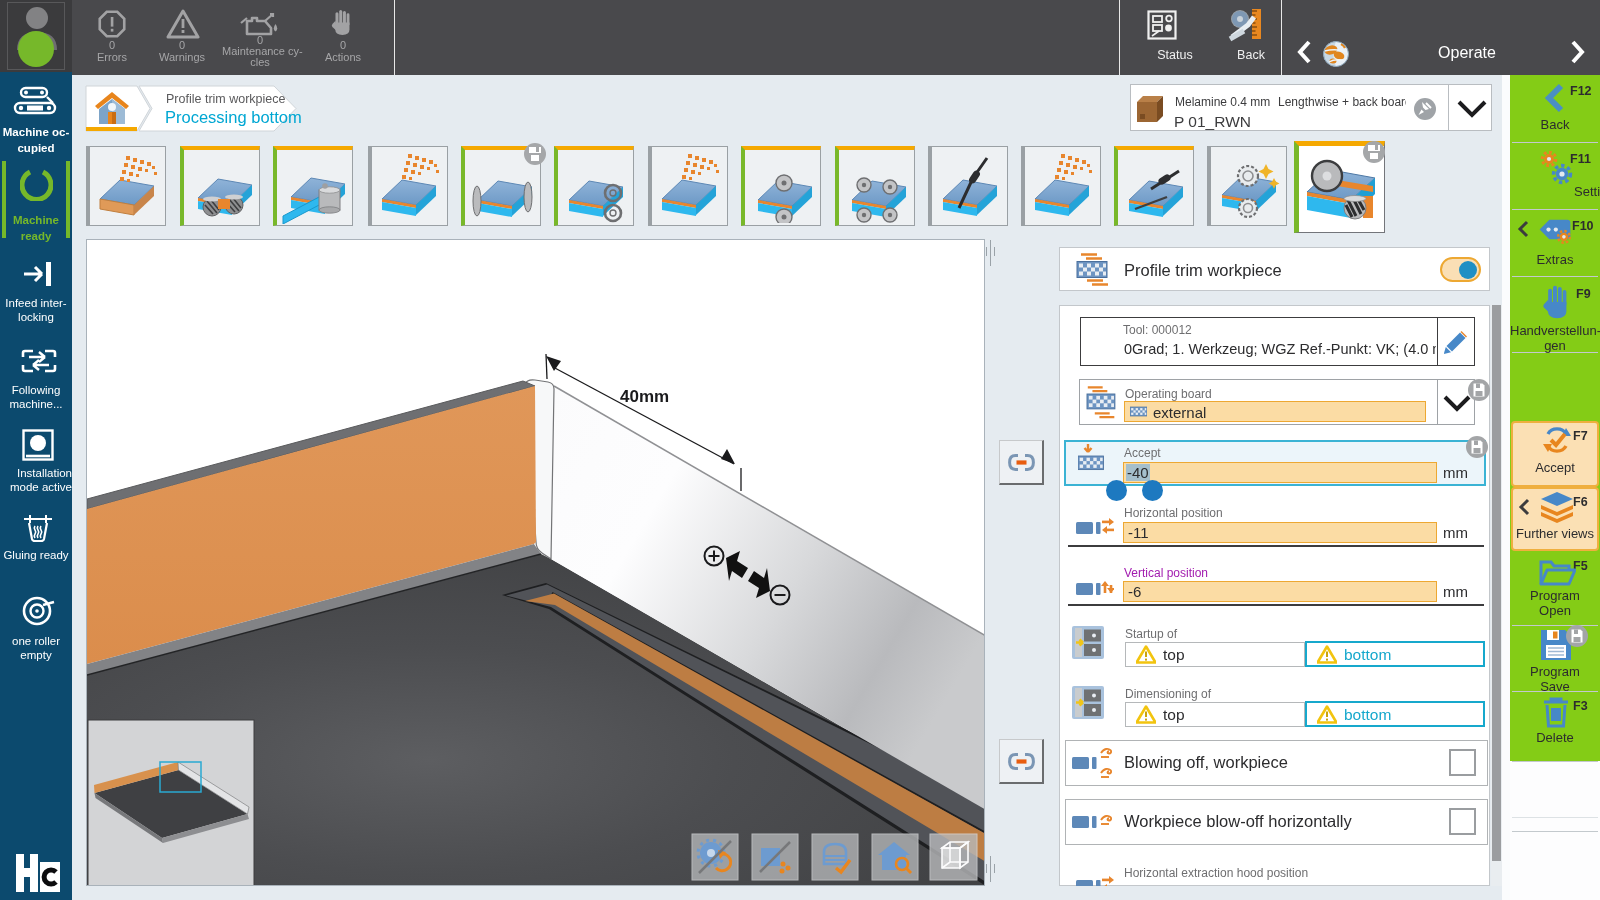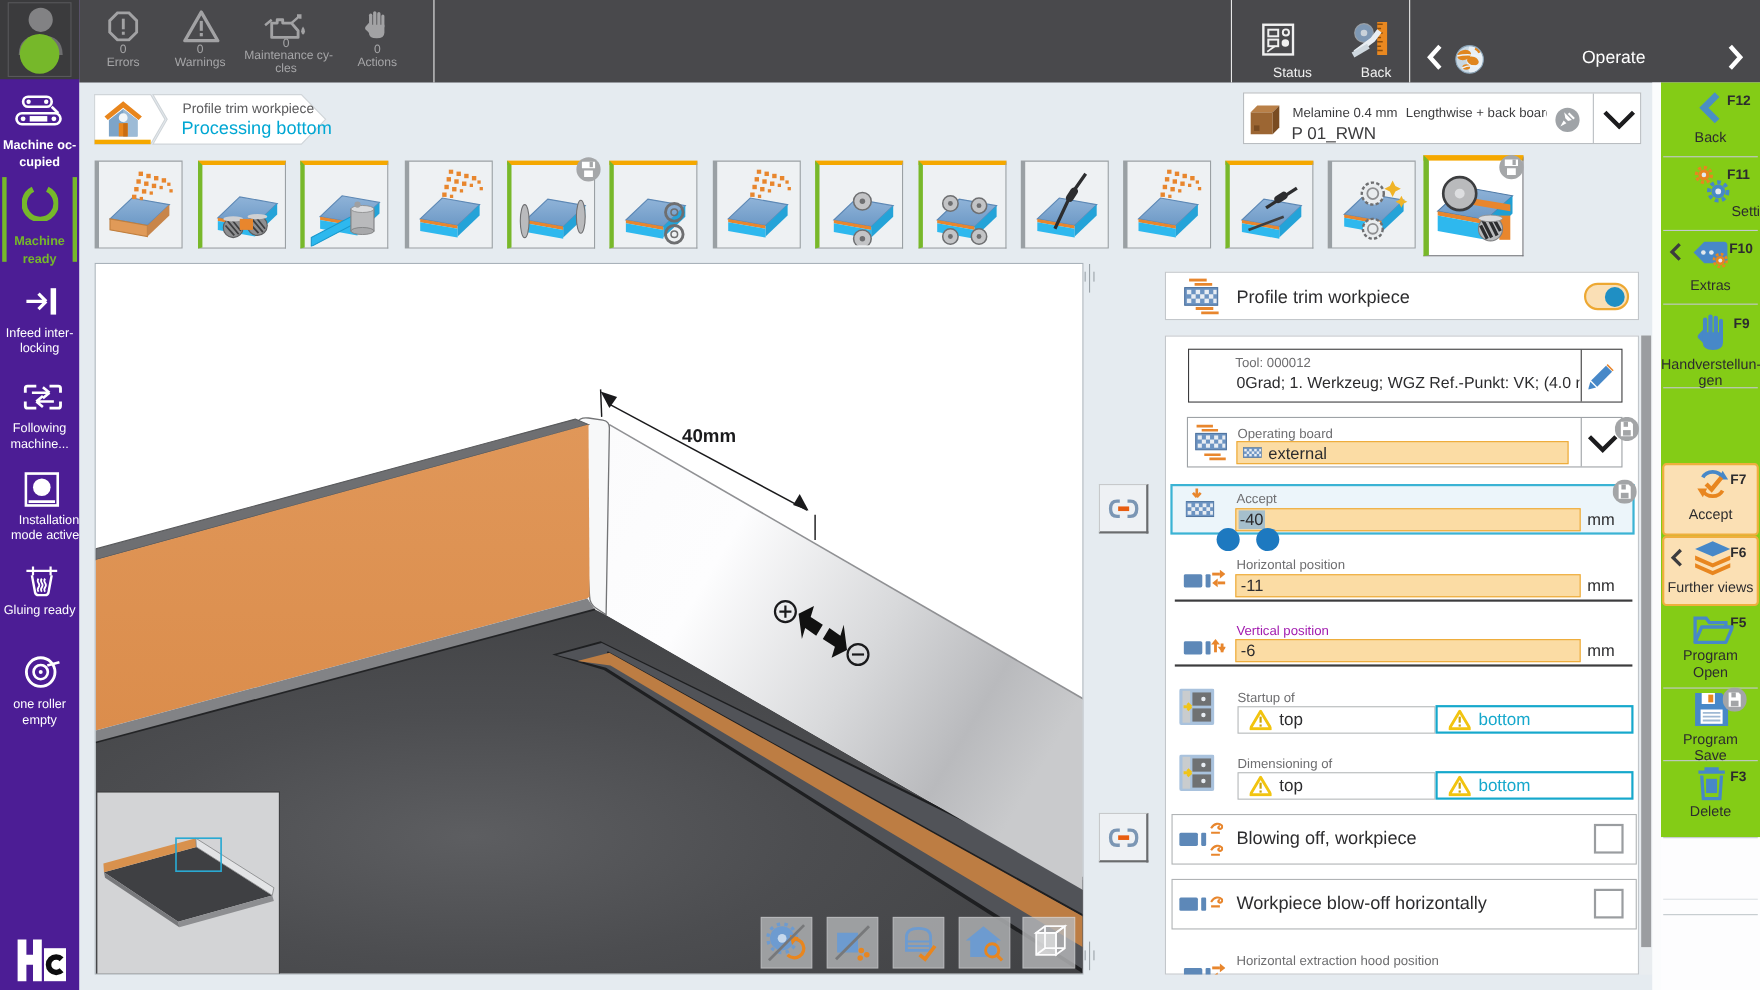--- a/index.html
+++ b/index.html
@@ -45,21 +45,21 @@
       <path d="M6 15 h16 v8 q0 6 -8 6 q-8 0 -8 -6 Z"></path>
     </g>
   </svg>
   <div class="abs" style="left:306px;top:39px;width:74px;text-align:center;line-height:12px;">0<br>Actions</div>
 
   <div class="abs" style="left:394px;top:0;width:1px;height:75px;background:#e8e8e8;"></div>
   <div class="abs" style="left:1119px;top:0;width:1px;height:75px;background:#e8e8e8;"></div>
   <div class="abs" style="left:1281px;top:0;width:1px;height:75px;background:#e8e8e8;"></div>
 </div>
 
-<div class="abs" style="left:1120px;top:13px;width:161px;height:90px;color:#f0f0f0;font-size:12.5px;">
+<div class="abs" style="left:1120px;top:2px;width:161px;height:90px;color:#f0f0f0;font-size:12.5px;">
   <svg class="abs" style="left:27px;top:8px" width="30" height="30" viewBox="0 0 30 30">
     <rect x="1.5" y="1.5" width="27" height="27" fill="none" stroke="#f0f0f0" stroke-width="2.2"></rect>
     <rect x="6" y="6" width="9" height="6" fill="none" stroke="#f0f0f0" stroke-width="1.8"></rect>
     <rect x="6" y="15" width="9" height="6" fill="none" stroke="#f0f0f0" stroke-width="1.8"></rect>
     <circle cx="22" cy="8.5" r="2.8" fill="none" stroke="#f0f0f0" stroke-width="1.8"></circle>
     <circle cx="21.5" cy="18" r="3.4" fill="#f0f0f0"></circle>
     <path d="M5 26 L12 21" stroke="#f0f0f0" stroke-width="1.6"></path>
   </svg>
   <div class="abs" style="left:0;top:46px;width:110px;text-align:center;">Status</div>
 
@@ -88,21 +88,21 @@
     <path d="M19 4 q3 1.5 4 4" stroke="#e0861f" stroke-width="2.2" fill="none"></path>
     <path d="M2.5 11 Q14 8 25.5 12 M7 22 Q14 18 22.5 21" stroke="#eef4f8" stroke-width="1.4" fill="none"></path>
     <circle cx="14" cy="14" r="12.5" fill="none" stroke="#8aa4b8" stroke-width="1"></circle>
   </svg>
   <div class="abs" style="left:90px;top:44px;width:190px;text-align:center;font-size:16px;">Operate</div>
   <svg class="abs" style="left:288px;top:40px" width="16" height="24" viewBox="0 0 16 24">
       <path d="M3 2 L12 12 L3 22" stroke="#fff" stroke-width="4" fill="none"></path>
     </svg>
 </div>
 
-<div class="abs" id="leftbar" style="left:0;top:0;width:72px;height:900px;background:#4c1d95;color:#fff;font-size:11.5px;">
+<div class="abs" id="leftbar" style="left:0;top:0;width:72px;height:900px;background:#0c4a6e;color:#fff;font-size:11.5px;">
 
   <div class="abs" style="left:0;top:0;width:72px;height:72px;background:#3b3b3d;"></div>
   <div class="abs" style="left:7px;top:2px;width:58px;height:68px;border:1px solid #58585a;"></div>
   <svg class="abs" style="left:7px;top:2px" width="58" height="68" viewBox="0 0 58 68">
     <circle cx="30" cy="16" r="11" fill="#828284"></circle>
     <path d="M10 48 q0 -18 20 -18 q20 0 20 18 Z" fill="#6e6e70"></path>
     <circle cx="29" cy="47" r="18" fill="#76b82a"></circle>
   </svg>
 
   <svg class="abs" style="left:13px;top:82px" width="46" height="36" viewBox="0 0 46 36">

